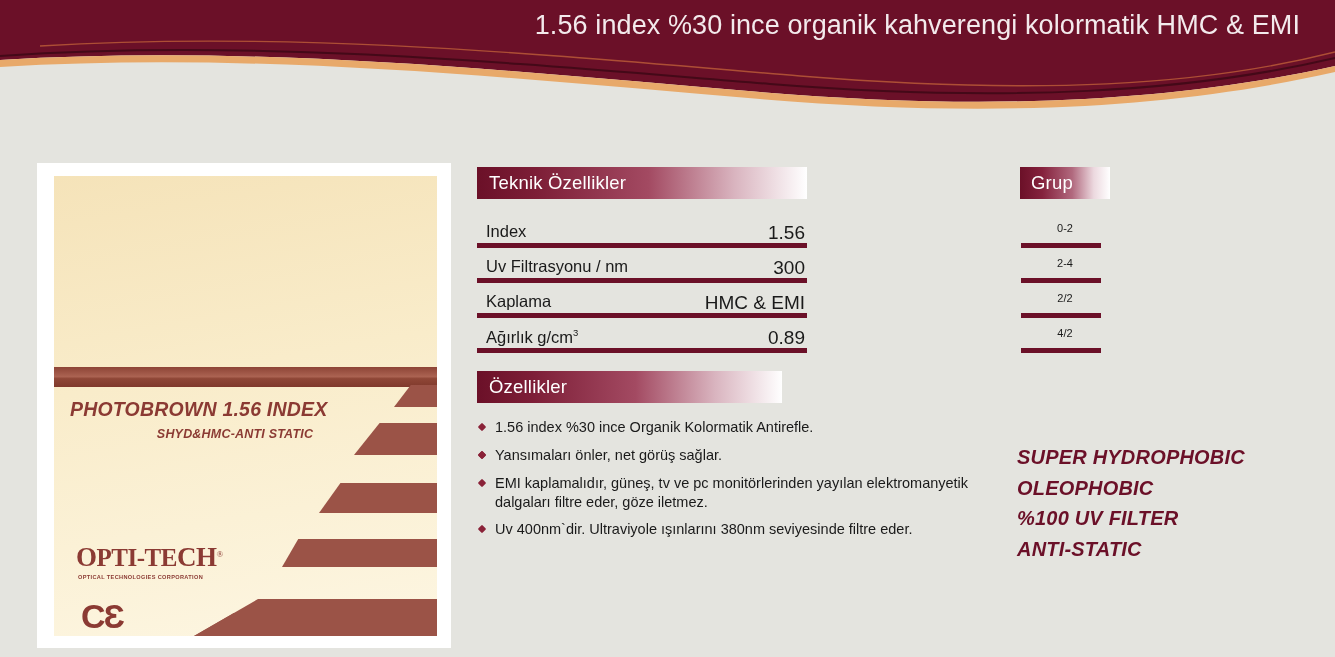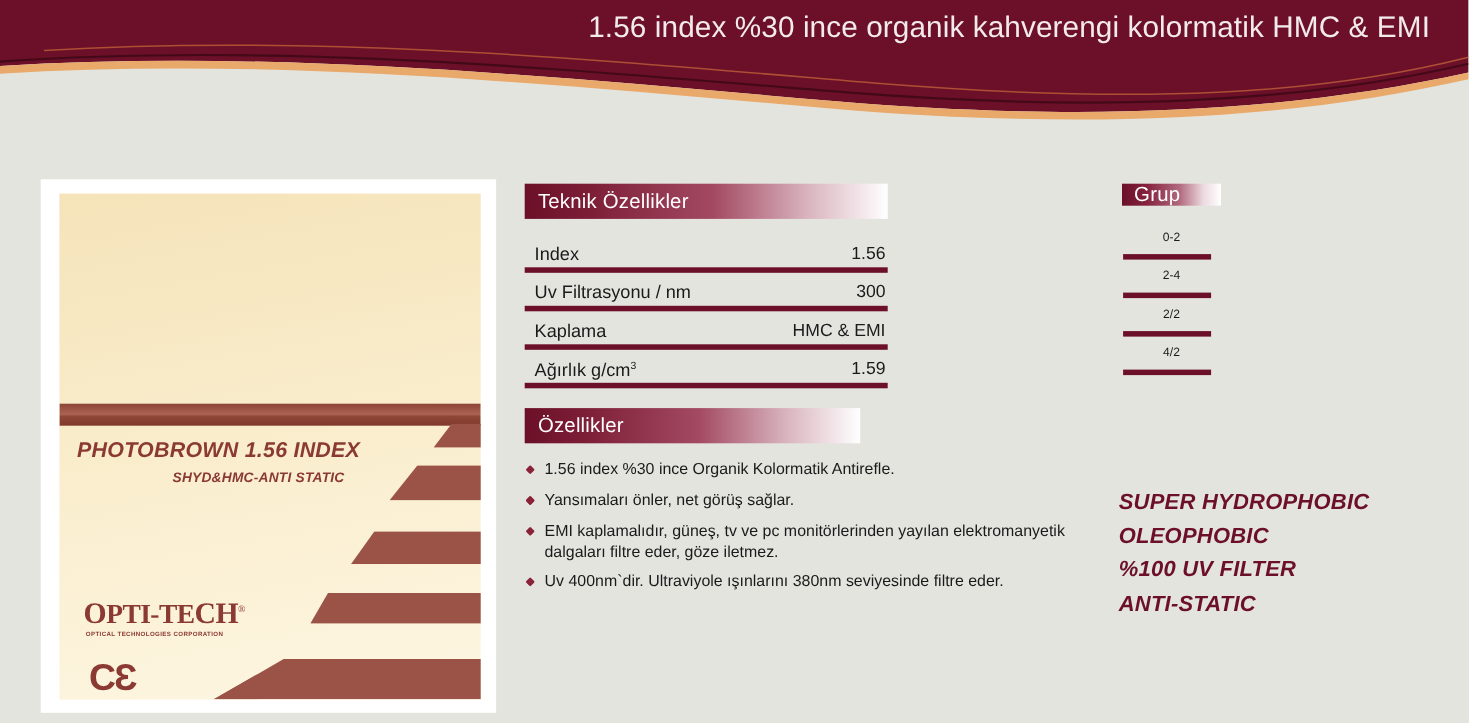--- a/index.html
+++ b/index.html
@@ -183,21 +183,21 @@
     color: #1a1a1a;
     white-space: nowrap;
   }
   .spec-row .label sup {
     font-size: 9.5px;
     vertical-align: super;
   }
   .spec-row .value {
     position: absolute;
     right: 2px; top: 3px;
-    font-size: 16px;
+    font-size: 19px;
     color: #1a1a1a;
     white-space: nowrap;
   }
   .spec-row .bar {
     position: absolute;
     left: 0px; bottom: 6px;
     width: 330px;
     height: 5px;
     background: #6b1028;
   }
@@ -234,21 +234,21 @@
     border-radius: 1px;
   }
 
   
   #group-section {
     position: absolute;
     left: 1020px; top: 167px;
     width: 90px;
   }
   #group-header {
-    height: 20px;
+    height: 32px;
     background: linear-gradient(90deg, #6b1028 0%, #85223d 25%, #b1697e 58%, #ecd9df 82%, #ffffff 100%);
     display: flex;
     align-items: center;
     padding-left: 11px;
     box-sizing: border-box;
   }
   #group-header span {
     color: #ffffff;
     font-size: 18.5px;
     letter-spacing: 0.2px;
@@ -339,21 +339,21 @@
   </div>
 
   <div class="spec-row">
     <div class="label">Kaplama</div>
     <div class="value">HMC &amp; EMI</div>
     <div class="bar"></div>
   </div>
 
   <div class="spec-row">
     <div class="label"><span>Ağırlık g/cm</span><sup>3</sup></div>
-    <div class="value">1.59</div>
+    <div class="value">0.89</div>
     <div class="bar"></div>
   </div>
 </div>
 
 <div id="features-section">
   <div class="section-header">
     <span>Özellikler</span>
   </div>
   <ul id="features-list">
     <li><span class="bullet"></span><span>1.56 index %30 ince Organik Kolormatik Antirefle.</span></li>

